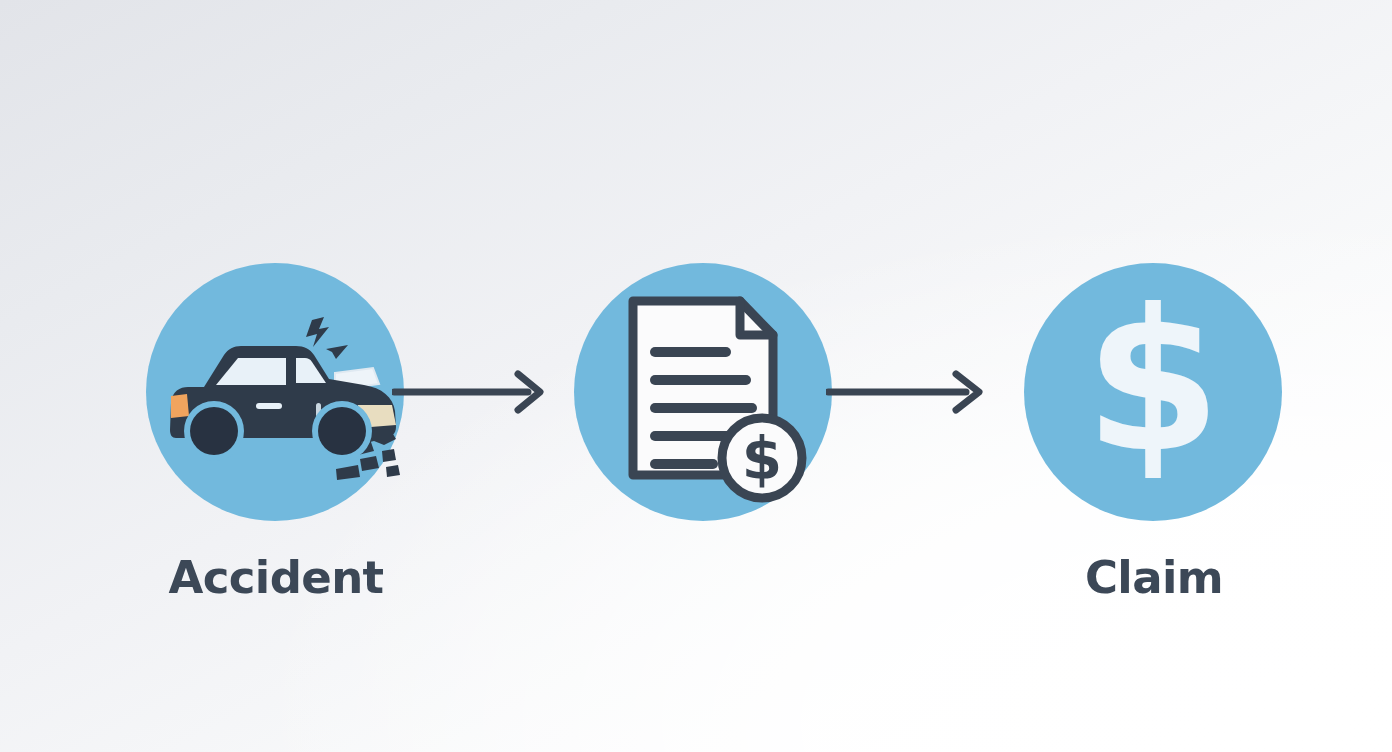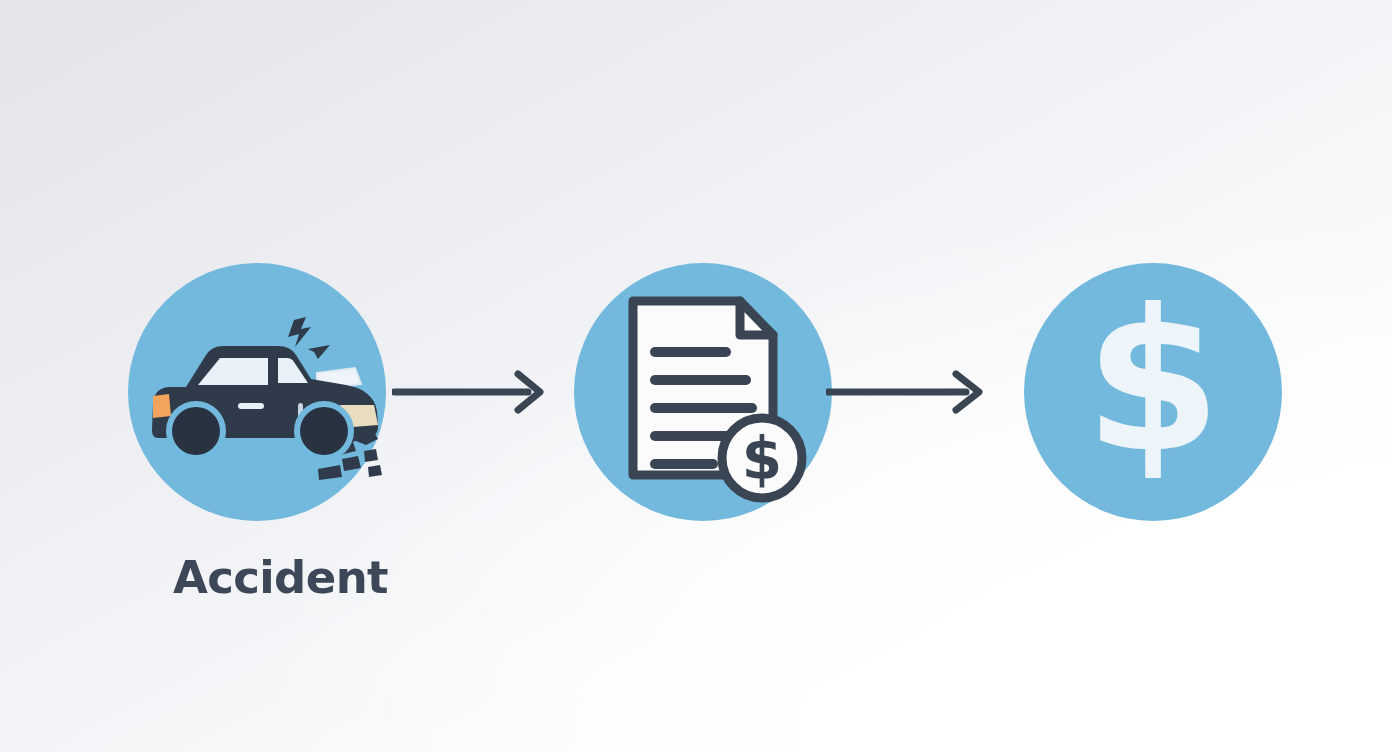--- a/index.html
+++ b/index.html
@@ -30,21 +30,21 @@
     width: 1392px;
     height: 752px;
   }
 
   
   .node {
     position: absolute;
     width: 260px;
     text-align: center;
   }
-  .node.n1 { left: 128px; top: 263px; text-align: right; }
+  .node.n1 { left: 146px; top: 263px; }
   .node.n2 { left: 574px; top: 263px; }
   .node.n3 { left: 1024px; top: 263px; }
 
   .circle {
     position: relative;
     width: 258px;
     height: 258px;
     border-radius: 50%;
     background: #72b9dd;
     overflow: visible;
@@ -173,16 +173,17 @@
       <line x1="2" y1="30" x2="140" y2="30" stroke="#3a4553" stroke-width="7" stroke-linecap="round"></line>
       <polyline points="130,12 153,30 130,48" fill="none" stroke="#3a4553" stroke-width="7" stroke-linecap="round" stroke-linejoin="round"></polyline>
     </svg>
 
     <div class="node n3">
       <div class="circle">
         <svg class="glyph" viewBox="0 0 258 258">
           <text x="129" y="186" text-anchor="middle" font-family="DejaVu Sans, sans-serif" font-size="196" font-weight="bold" fill="#eef5fa">$</text>
         </svg>
       </div>
+      <div class="node-label">Claim</div>
     </div>
 
   </div>
 </div>
 
 </body></html>

